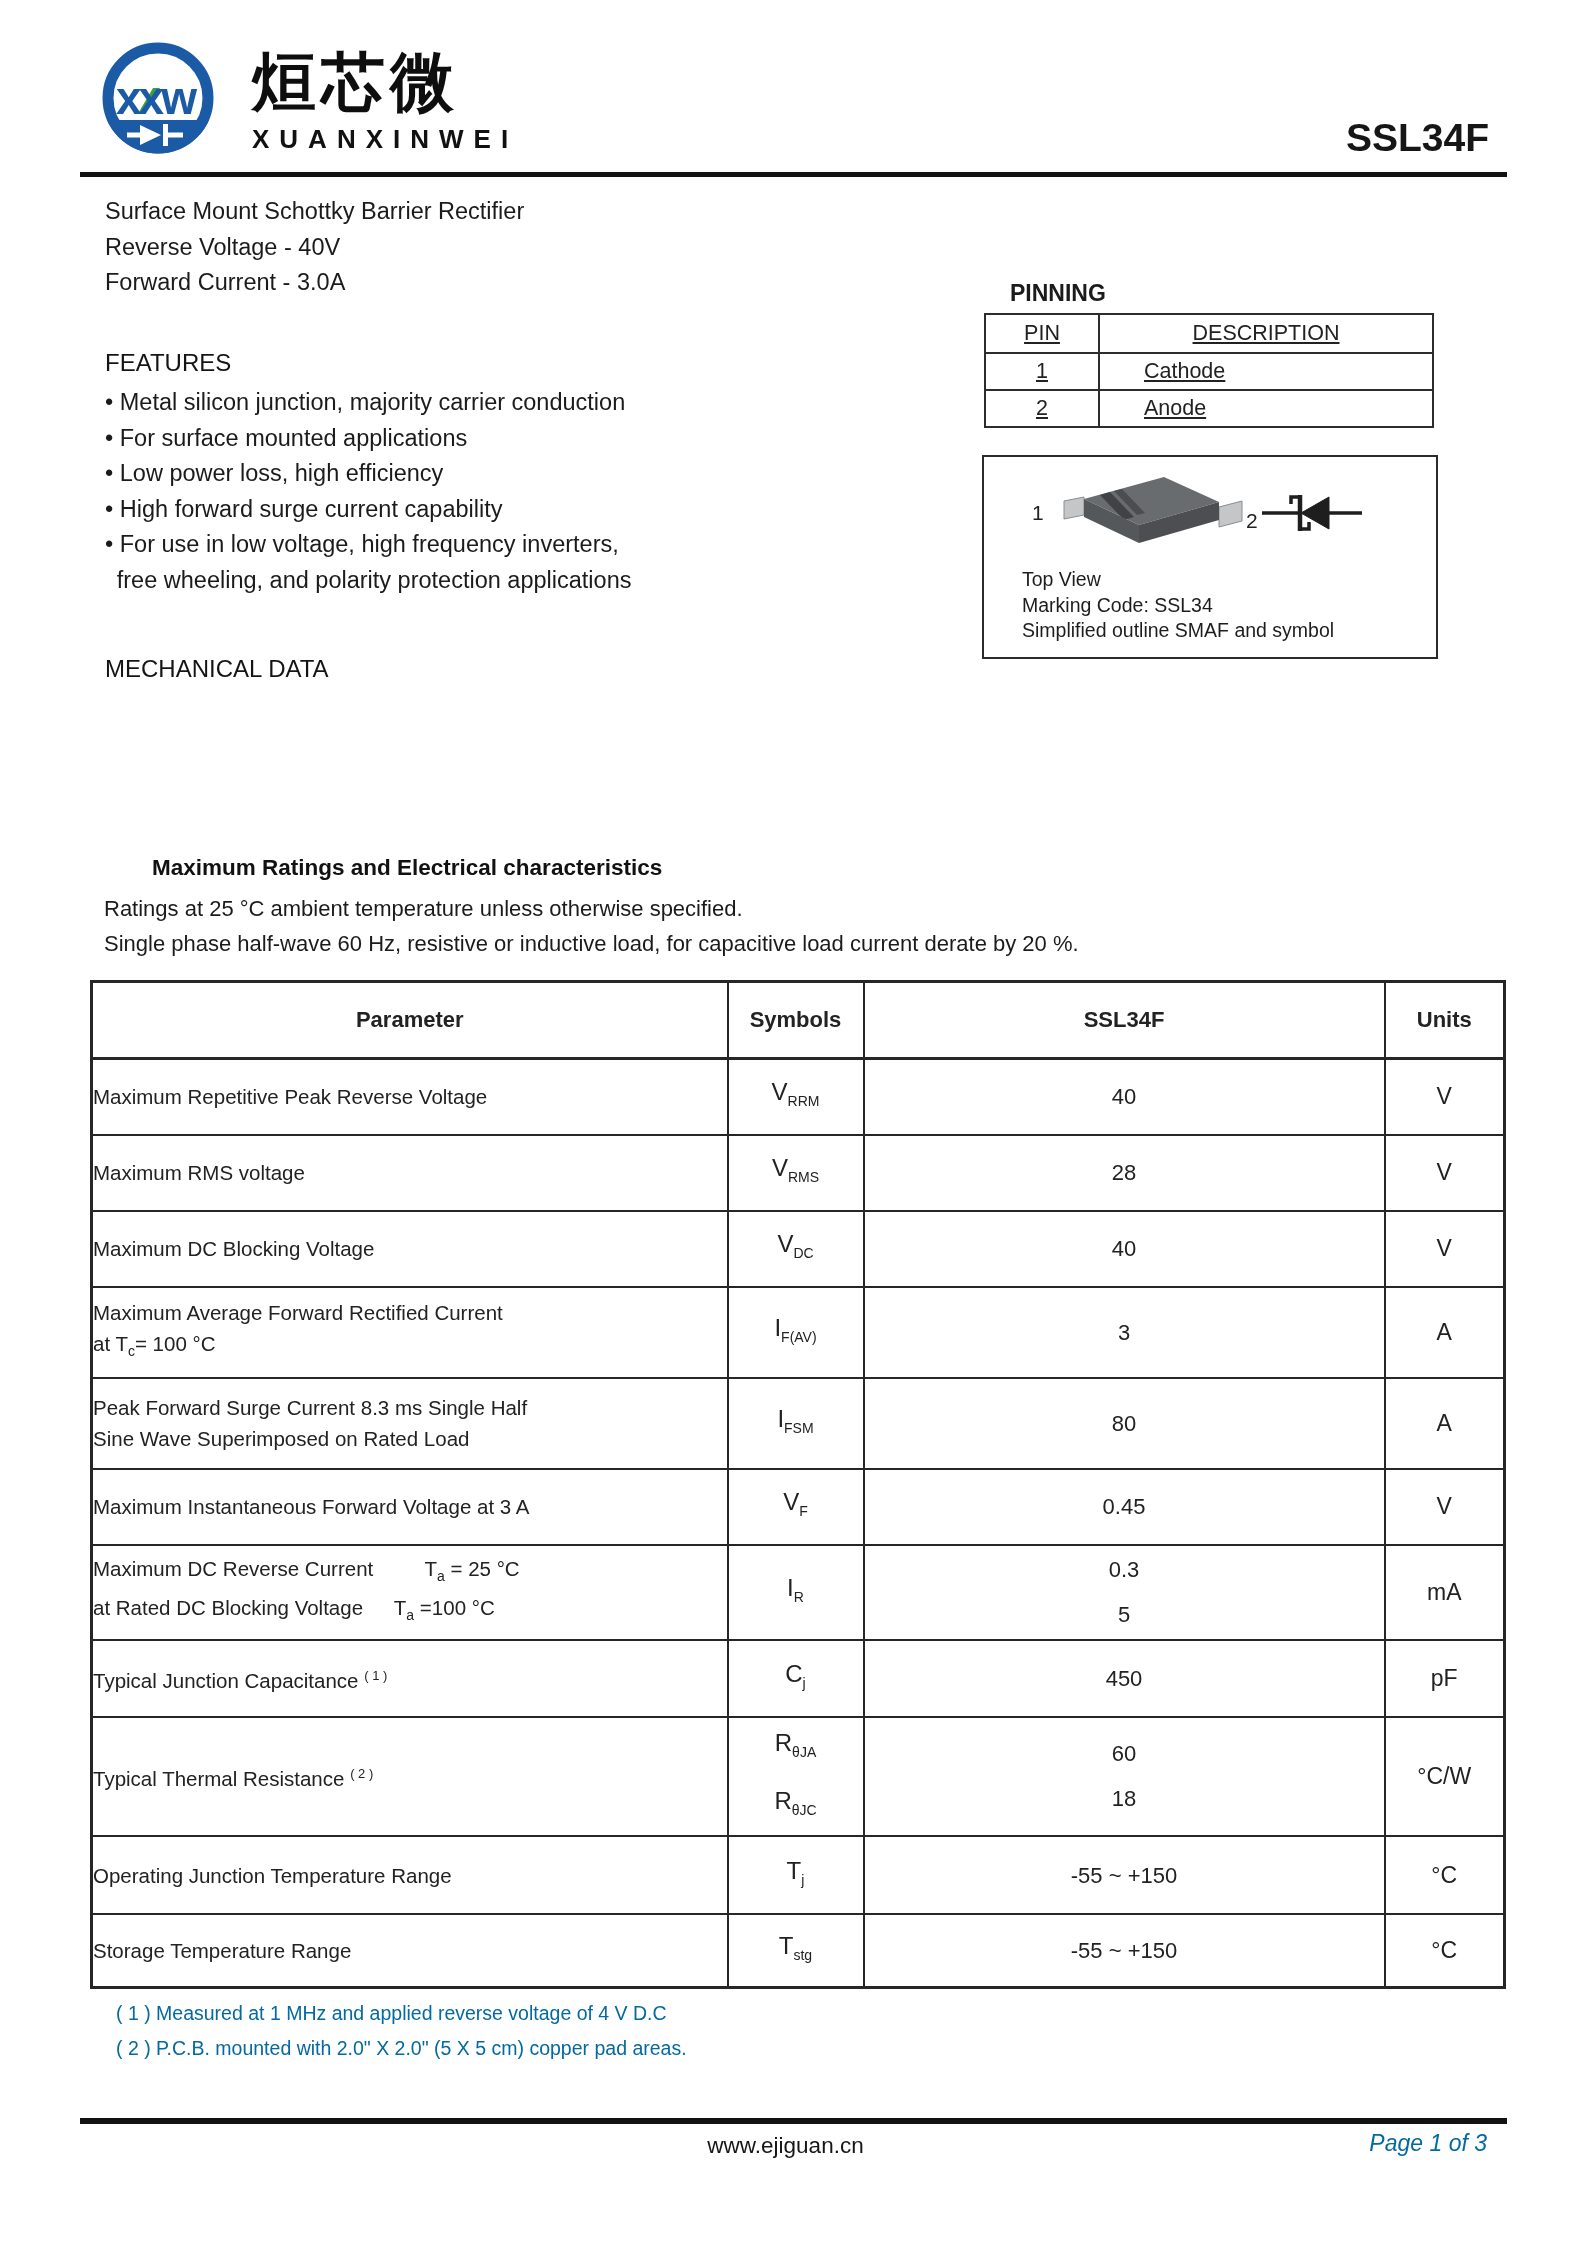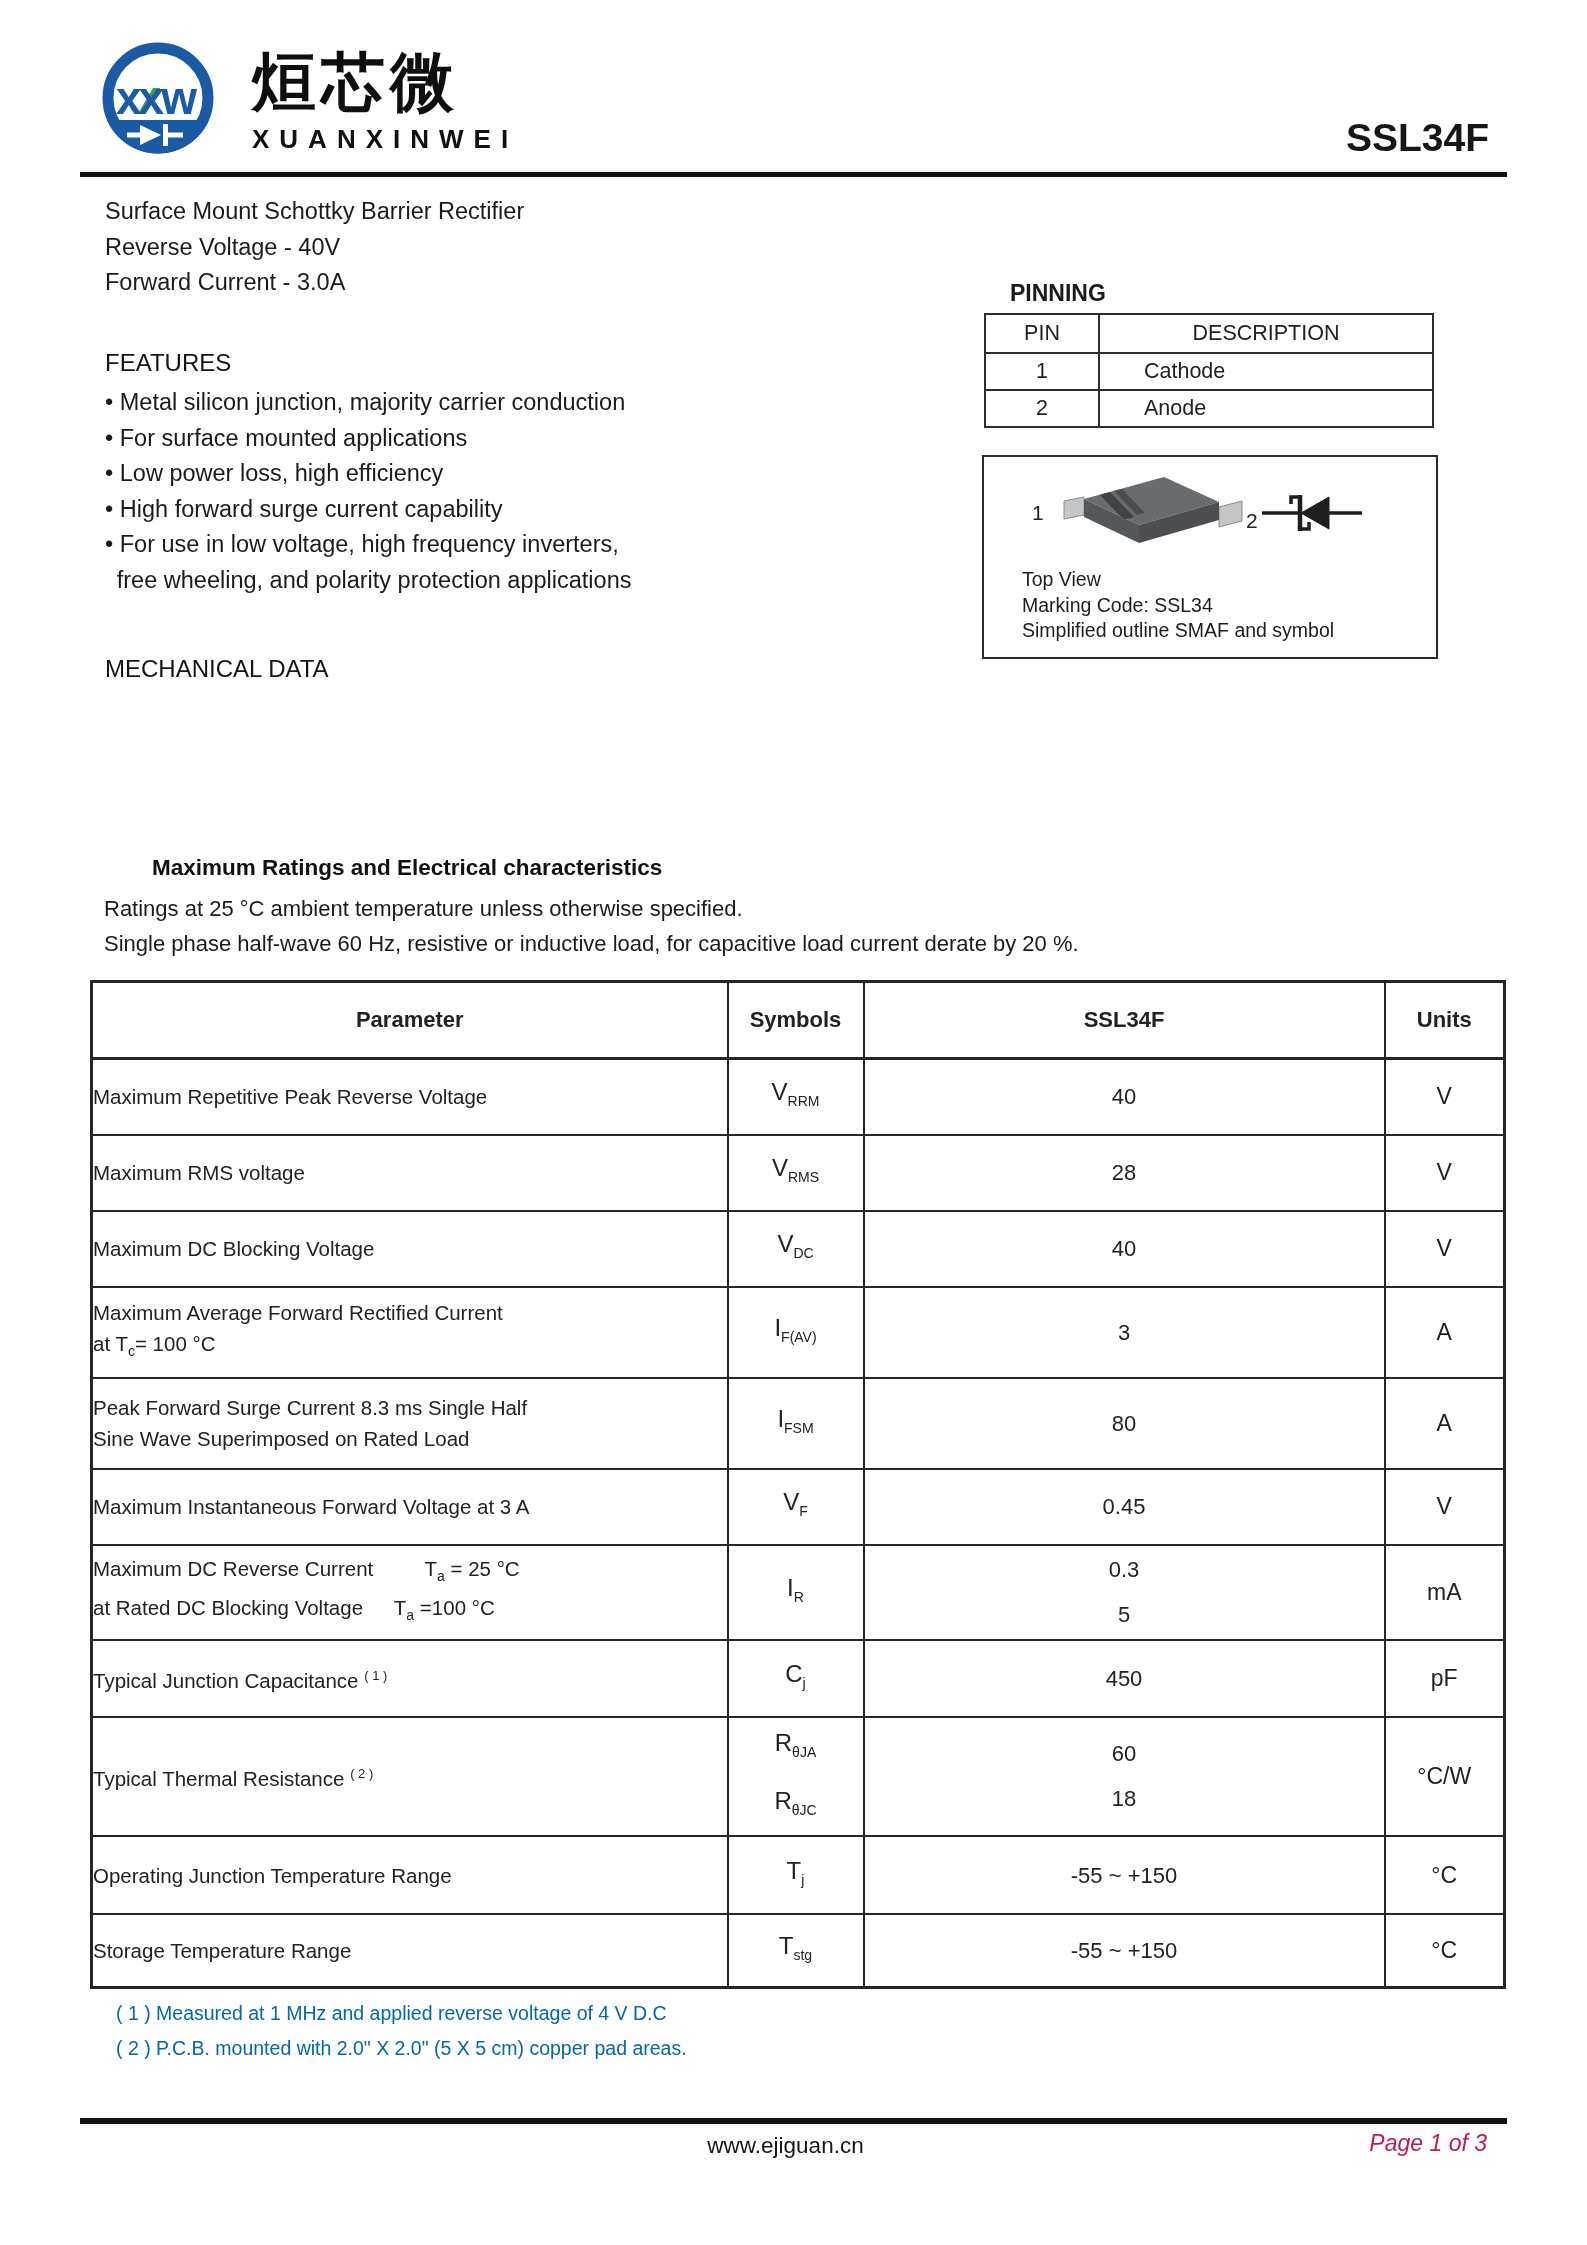--- a/index.html
+++ b/index.html
@@ -17,21 +17,21 @@
   .rule{left:80px;width:1427px;background:#121212;}
   .rule-top{top:172px;height:5px;}
   .rule-bottom{top:2118px;height:6px;}
 
   
   .intro{left:105px;top:194px;font-size:23.5px;line-height:35.5px;}
 
   
   .pin-title{left:1010px;top:280px;font-size:23px;font-weight:700;}
   .pin-table{left:984px;top:313px;width:450px;border-collapse:collapse;table-layout:fixed;
-             font-size:21.5px;color:#222;position:absolute;}
+             font-size:21.5px;color:#222;position:absolute;text-decoration:underline;}
   .pin-table td,.pin-table th{border:2px solid #2d2d2d;text-align:center;font-weight:400;padding:0;}
   .pin-table tr{height:37px;}
   .pin-table tr.hd{height:39px;}
   .pin-table .desc{text-align:left;padding-left:44px;}
 
   
   .sec-title{font-size:24px;color:#141414;}
   .features-title{left:105px;top:349px;}
   .blist{left:105px;top:385px;font-size:23.5px;line-height:35.5px;}
   .b-item{white-space:pre-line;}
@@ -63,21 +63,21 @@
   .val{text-align:center;font-size:22px;white-space:pre-line;line-height:45px;}
   .unit{text-align:center;font-size:23px;}
   sub{font-size:14px;}
   sup{font-size:13px;}
   .rh76{height:76px;} .rh77{height:77px;} .rh91{height:91px;} .rh95{height:95px;}
   .rh102{height:102px;} .rh78{height:78px;} .rh73{height:73px;}
 
   
   .fn{left:116px;top:1996px;font-size:19.5px;line-height:35px;color:#0369a1;}
   .site{left:0;right:0;top:2133px;text-align:center;font-size:22.5px;color:#161616;}
-  .pageno{right:84px;top:2130px;font-size:23px;font-style:italic;color:#be185d;}
+  .pageno{right:84px;top:2130px;font-size:23px;font-style:italic;color:#0369a1;}
 </style>
 </head>
 <body>
 
 <div class="page">
 
   <svg class="abs logo-svg" width="128" height="128" viewBox="0 0 128 128">
     <defs>
         <clipPath id="logoclip">
           <circle cx="62" cy="60" r="55.5"></circle>

